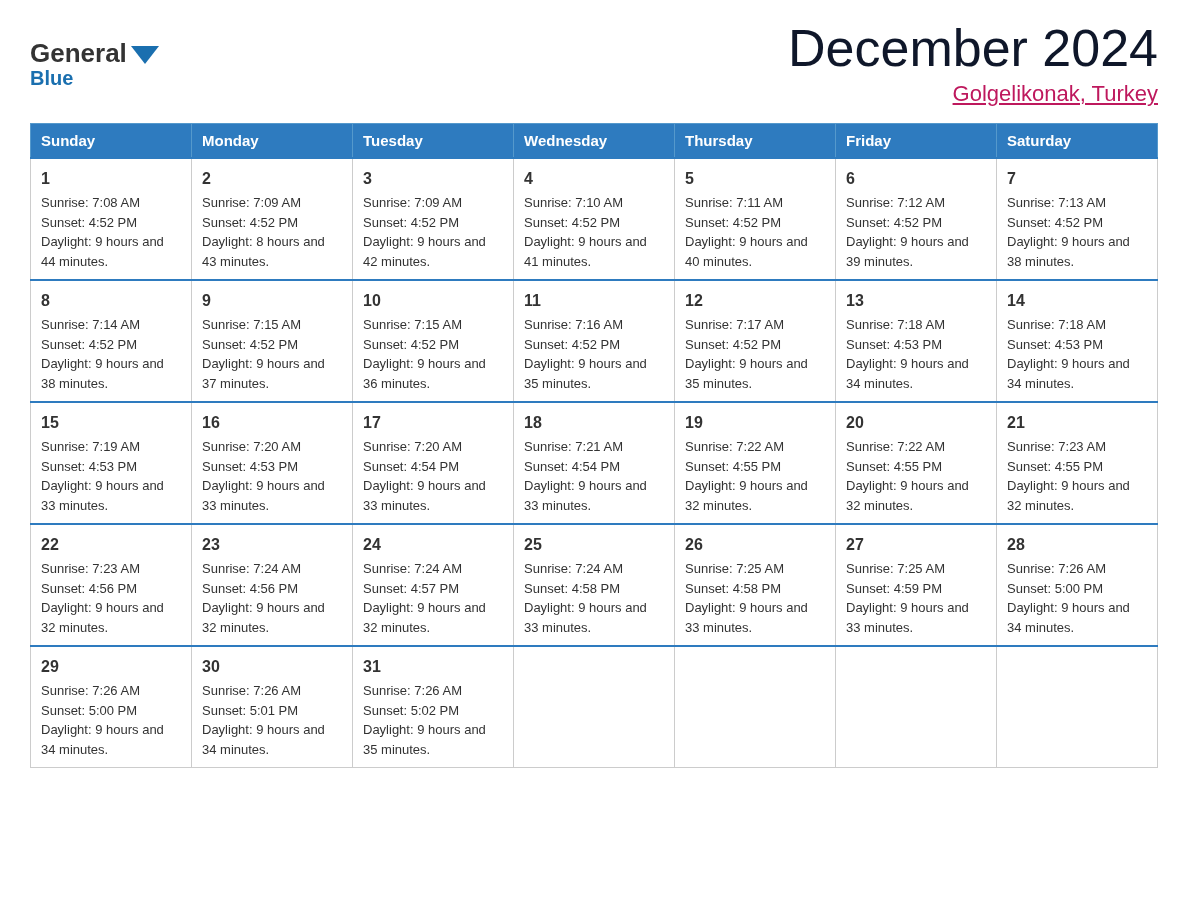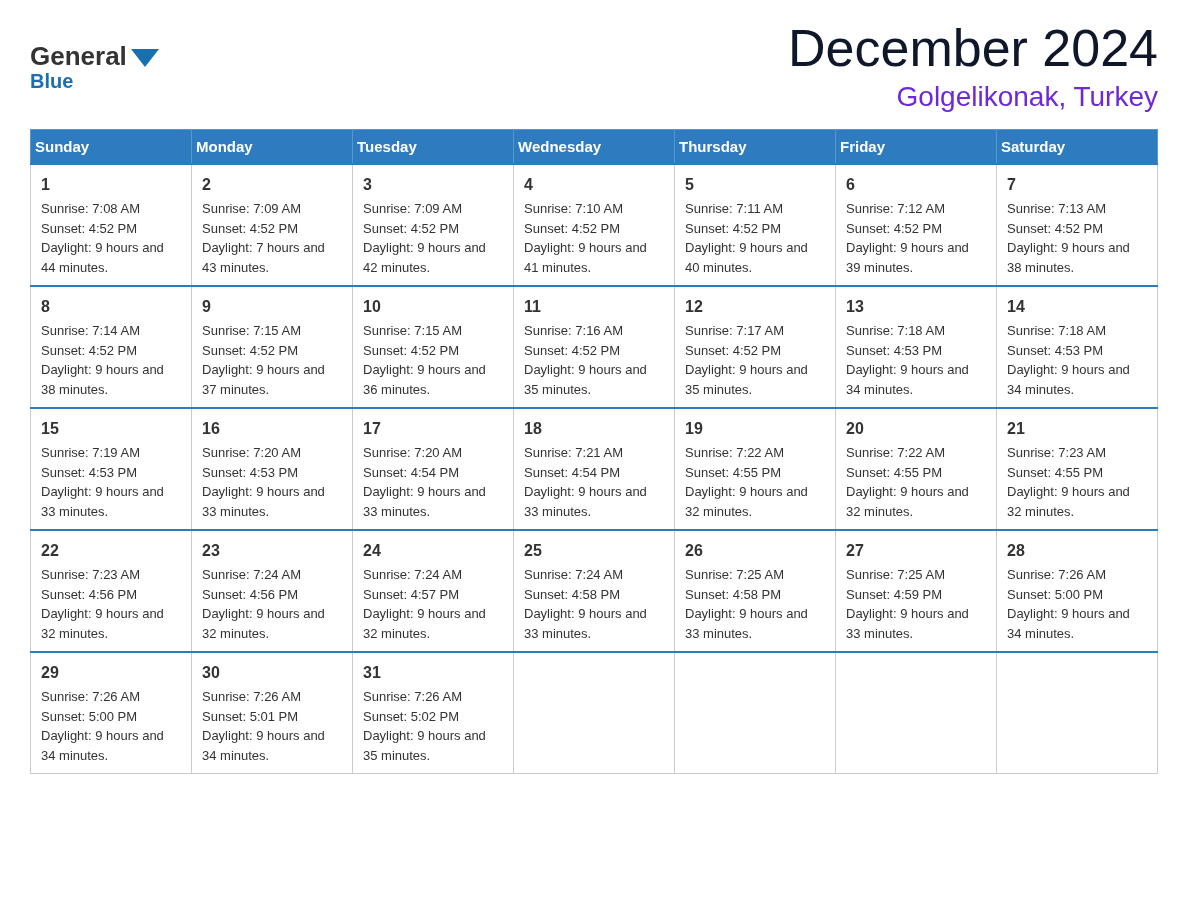--- a/index.html
+++ b/index.html
@@ -48,35 +48,36 @@
     .title-section {
       text-align: right;
     }
     .month-title {
       font-size: 52px;
       font-weight: normal;
       color: #0f172a;
       line-height: 1.1;
     }
     .location-title {
-      font-size: 28px;
-      color: #6d28d9;
+      font-size: 22px;
+      color: #be185d;
       margin-top: 4px;
+      text-decoration: underline;
     }
     .calendar {
       width: 100%;
       border-collapse: collapse;
       border: 1px solid #aaa;
     }
     .calendar th {
       background-color: #2e7bbf;
       color: #fff;
       font-size: 15px;
       font-weight: bold;
-      padding: 8px 4px;
+      padding: 8px 10px;
       text-align: left;
       border: 1px solid #5599cc;
     }
     .calendar td {
       vertical-align: top;
       padding: 8px 10px;
       border: 1px solid #ccc;
       width: calc(100% / 7);
       min-height: 100px;
       font-size: 13px;
@@ -122,21 +123,21 @@
       <th>Tuesday</th>
       <th>Wednesday</th>
       <th>Thursday</th>
       <th>Friday</th>
       <th>Saturday</th>
     </tr>
   </thead>
   <tbody id="calendar-body">
   <tr>
         <td><span class="day-num">1</span><span>Sunrise: 7:08 AM</span><br><span>Sunset: 4:52 PM</span><br><span>Daylight: 9 hours and 44 minutes.</span></td>
-        <td><span class="day-num">2</span><span>Sunrise: 7:09 AM</span><br><span>Sunset: 4:52 PM</span><br><span>Daylight: 7 hours and 43 minutes.</span></td>
+        <td><span class="day-num">2</span><span>Sunrise: 7:09 AM</span><br><span>Sunset: 4:52 PM</span><br><span>Daylight: 8 hours and 43 minutes.</span></td>
         <td><span class="day-num">3</span><span>Sunrise: 7:09 AM</span><br><span>Sunset: 4:52 PM</span><br><span>Daylight: 9 hours and 42 minutes.</span></td>
         <td><span class="day-num">4</span><span>Sunrise: 7:10 AM</span><br><span>Sunset: 4:52 PM</span><br><span>Daylight: 9 hours and 41 minutes.</span></td>
         <td><span class="day-num">5</span><span>Sunrise: 7:11 AM</span><br><span>Sunset: 4:52 PM</span><br><span>Daylight: 9 hours and 40 minutes.</span></td>
         <td><span class="day-num">6</span><span>Sunrise: 7:12 AM</span><br><span>Sunset: 4:52 PM</span><br><span>Daylight: 9 hours and 39 minutes.</span></td>
         <td><span class="day-num">7</span><span>Sunrise: 7:13 AM</span><br><span>Sunset: 4:52 PM</span><br><span>Daylight: 9 hours and 38 minutes.</span></td>
       </tr>
       <tr>
         <td><span class="day-num">8</span><span>Sunrise: 7:14 AM</span><br><span>Sunset: 4:52 PM</span><br><span>Daylight: 9 hours and 38 minutes.</span></td>
         <td><span class="day-num">9</span><span>Sunrise: 7:15 AM</span><br><span>Sunset: 4:52 PM</span><br><span>Daylight: 9 hours and 37 minutes.</span></td>
         <td><span class="day-num">10</span><span>Sunrise: 7:15 AM</span><br><span>Sunset: 4:52 PM</span><br><span>Daylight: 9 hours and 36 minutes.</span></td>

